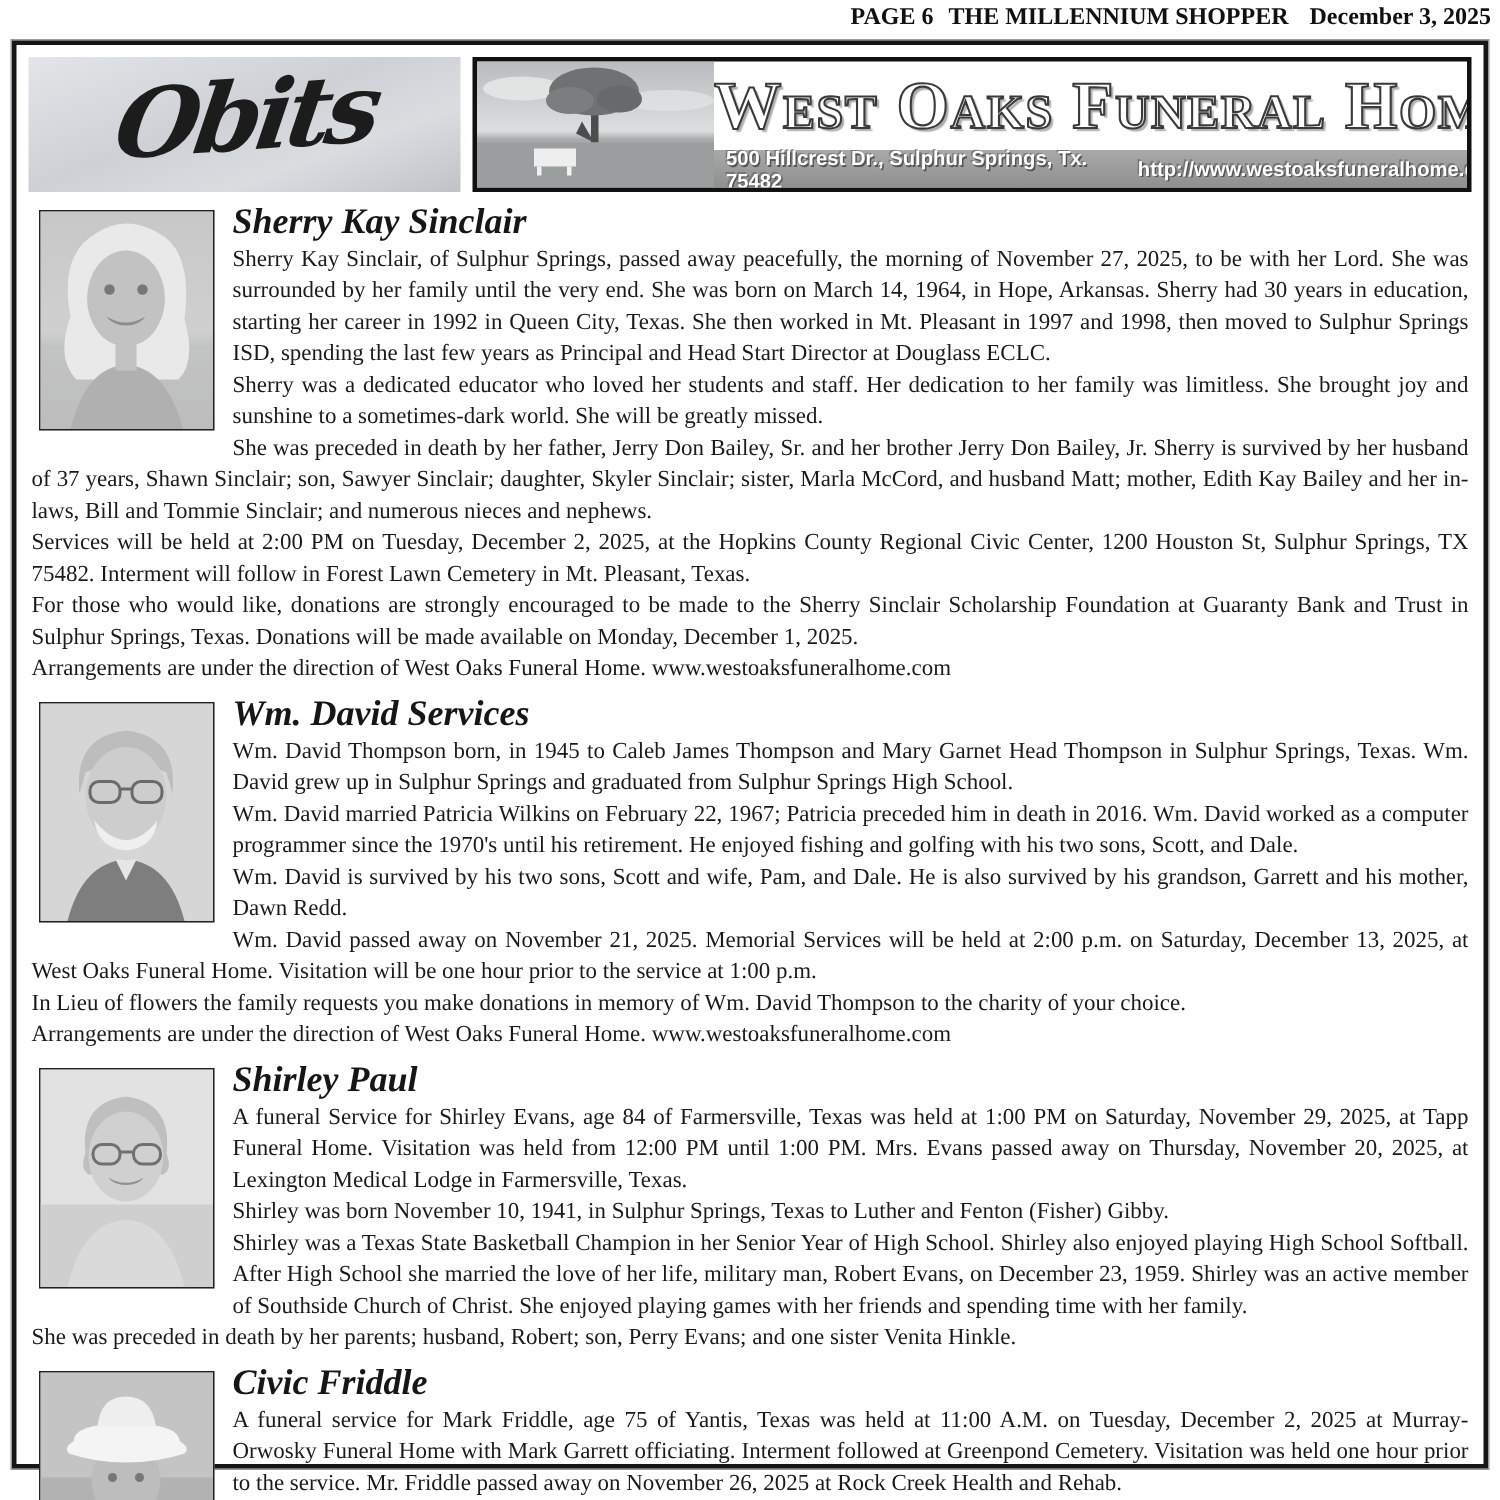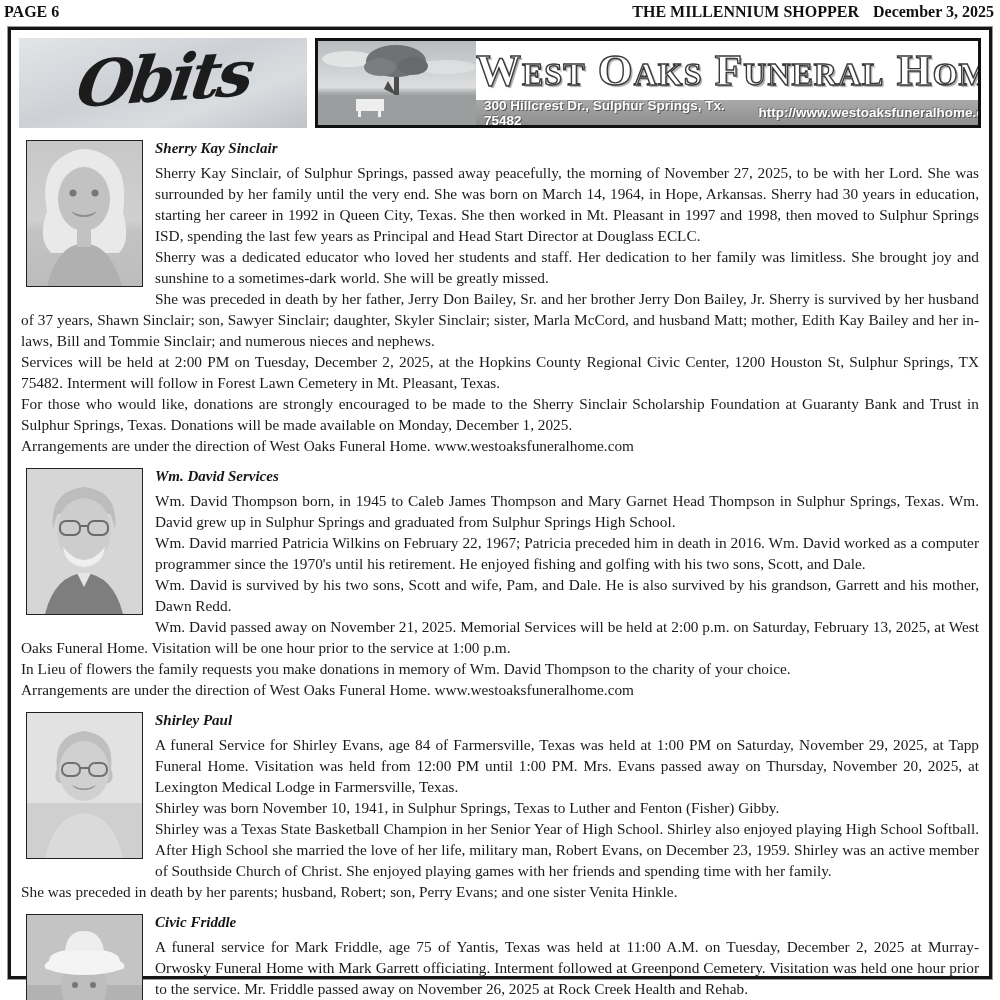--- a/index.html
+++ b/index.html
@@ -1,36 +1,36 @@
 <!DOCTYPE html>
 <html><head>
 <meta charset="utf-8">
 <style>
   html,body{margin:0;padding:0;background:#fff;}
   .page{width:1000px;height:1000px;box-sizing:border-box;font-family:"Liberation Serif",serif;color:#111;overflow:hidden;background:#fff;}
-  .top-row{display:flex;justify-content:space-between;align-items:baseline;padding:3px 6px 2px 4px;font-weight:bold;font-size:16px;}
+  .top-row{display:flex;justify-content:flex-end;align-items:baseline;padding:3px 6px 2px 4px;font-weight:bold;font-size:16px;margin-left:12px;}
   .top-right span{margin-left:10px;}
   .frame{margin:4px 8px 0 8px;border:3px solid #161616;box-shadow:0 0 0 1px #9a9a9a;height:952px;box-sizing:border-box;background:#fff;}
   
   .masthead{display:flex;gap:8px;padding:8px 8px 5px 8px;height:90px;box-sizing:content-box;}
   .obits-banner{flex:0 0 288px;background:linear-gradient(160deg,#e3e5e8 0%,#cdd1d5 45%,#dadde0 70%,#bfc3c8 100%);display:flex;align-items:center;justify-content:center;overflow:hidden;}
   .obits-script{font-family:"DejaVu Serif",serif;font-style:italic;font-weight:bold;font-size:64px;letter-spacing:-4px;transform:skewX(-12deg) rotate(-4deg);color:#1c1c1c;line-height:1;padding-bottom:8px;}
   .fh-banner{flex:1;border:3px solid #111;display:flex;background:#fff;overflow:hidden;}
   .tree-box{flex:0 0 158px;position:relative;}
   .tree-box svg{display:block;width:100%;height:100%;}
   .fh-right{flex:1;display:flex;flex-direction:column;}
   .fh-name{flex:1;display:flex;align-items:center;justify-content:center;font-variant:small-caps;font-weight:bold;font-size:45px;letter-spacing:1px;color:#fff;-webkit-text-stroke:1.4px #3a3a3a;text-shadow:2px 2px 1px #aaa;white-space:nowrap;line-height:1;}
   .fh-bar{height:25px;background:linear-gradient(#a9a9a9,#8f8f8f);display:flex;justify-content:space-between;align-items:center;padding:0 8px;font-family:"Liberation Sans",sans-serif;font-weight:bold;font-size:13.5px;color:#fff;text-shadow:1px 1px 0 #555, -1px -1px 0 #777;}
   
   .content{padding:4px 10px 0 10px;}
   .obit{margin-bottom:9px;overflow:visible;}
   .obit::after{content:"";display:block;clear:both;}
   .photo{float:left;width:115px;height:145px;border:1px solid #222;margin:3px 12px 3px 5px;background:#d8d8d8;}
   .photo svg{display:block;width:100%;height:100%;}
-  .obit h2{margin:0 0 2px 0;font-size:15px;font-style:italic;font-weight:bold;color:#161616;line-height:23px;}
+  .obit h2{margin:0 0 2px 0;font-size:24px;font-style:italic;font-weight:bold;color:#161616;line-height:23px;}
   .obit p{margin:0;font-size:15.3px;line-height:21px;text-align:justify;color:#1a1a1a;}
 </style>
 </head>
 <body>
 
 <div class="page">
 
   <div class="top-row">
     <span>PAGE 6</span>
     <span class="top-right">
@@ -67,21 +67,21 @@
             <ellipse cx="95" cy="25" rx="15" ry="9" fill="#676a6a"></ellipse>
             <rect x="0" y="54" width="158" height="30" fill="#9b9e9e"></rect>
             <rect x="38" y="58" width="28" height="12" fill="#f2f2f2" opacity="0.95"></rect>
             <rect x="40" y="70" width="3" height="6" fill="#f2f2f2"></rect>
             <rect x="60" y="70" width="3" height="6" fill="#f2f2f2"></rect>
           </svg>
         </div>
         <div class="fh-right">
           <div class="fh-name">West Oaks Funeral Home</div>
           <div class="fh-bar">
-            <span>300 Hillcrest Dr., Sulphur Springs, Tx. 75482</span>
+            <span>500 Hillcrest Dr., Sulphur Springs, Tx. 75482</span>
             <span>http://www.westoaksfuneralhome.com</span>
           </div>
         </div>
       </div>
     </div>
 
     <div class="content">
 
       <div class="obit">
         <div class="photo">
@@ -117,21 +117,21 @@
             <line x1="53" y1="57" x2="61" y2="57" stroke="#6a6a6a" stroke-width="2"></line>
             <path d="M36 78 Q57 104 78 78 Q76 96 57 98 Q38 96 36 78Z" fill="#efefef"></path>
             <path d="M18 145 Q28 106 57 104 Q86 106 96 145 Z" fill="#7e7e7e"></path>
             <path d="M50 104 L57 118 L64 104 Z" fill="#e6e6e6"></path>
           </svg>
         </div>
         <h2>Wm. David Services</h2>
         <p>Wm. David Thompson born, in 1945 to Caleb James Thompson and Mary Garnet Head Thompson in Sulphur Springs, Texas. Wm. David grew up in Sulphur Springs and graduated from Sulphur Springs High School.</p>
         <p>Wm. David married Patricia Wilkins on February 22, 1967; Patricia preceded him in death in 2016. Wm. David worked as a computer programmer since the 1970's until his retirement. He enjoyed fishing and golfing with his two sons, Scott, and Dale.</p>
         <p>Wm. David is survived by his two sons, Scott and wife, Pam, and Dale. He is also survived by his grandson, Garrett and his mother, Dawn Redd.</p>
-        <p>Wm. David passed away on November 21, 2025. Memorial Services will be held at 2:00 p.m. on Saturday, February 13, 2025, at West Oaks Funeral Home. Visitation will be one hour prior to the service at 1:00 p.m.</p>
+        <p>Wm. David passed away on November 21, 2025. Memorial Services will be held at 2:00 p.m. on Saturday, December 13, 2025, at West Oaks Funeral Home. Visitation will be one hour prior to the service at 1:00 p.m.</p>
         <p>In Lieu of flowers the family requests you make donations in memory of Wm. David Thompson to the charity of your choice.</p>
         <p>Arrangements are under the direction of West Oaks Funeral Home. www.westoaksfuneralhome.com</p>
       </div>
 
       <div class="obit">
         <div class="photo">
           <svg viewBox="0 0 115 145">
             <rect width="115" height="145" fill="#e2e2e2"></rect>
             <rect y="90" width="115" height="55" fill="#cfcfcf"></rect>
             <path d="M30 56 Q26 22 57 18 Q88 22 84 56 Q88 66 82 70 L32 70 Q26 66 30 56Z" fill="#bfbfbf"></path>

